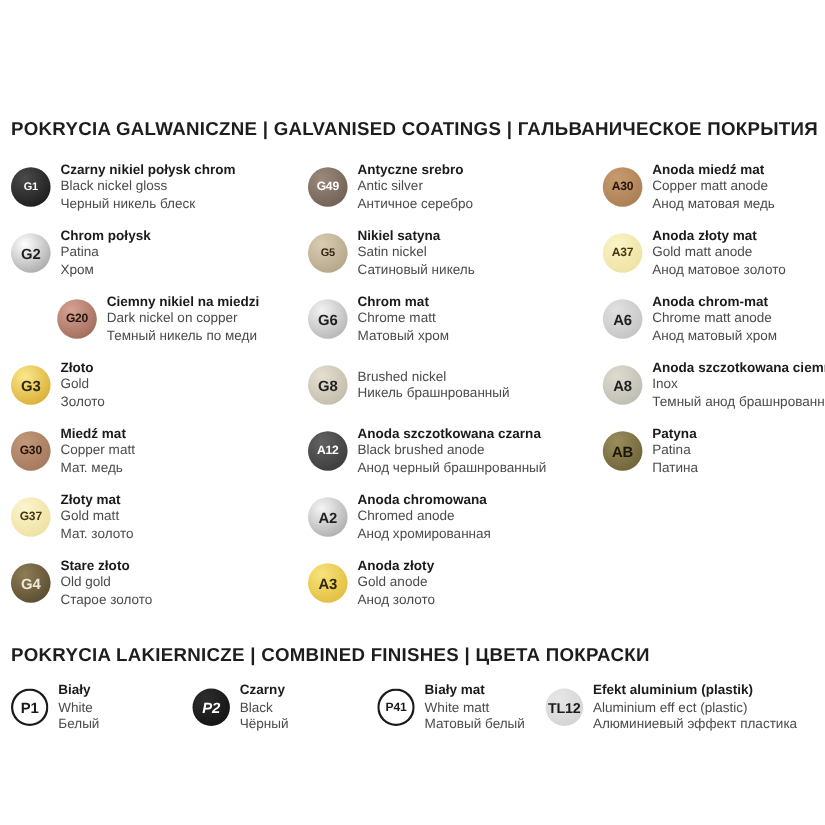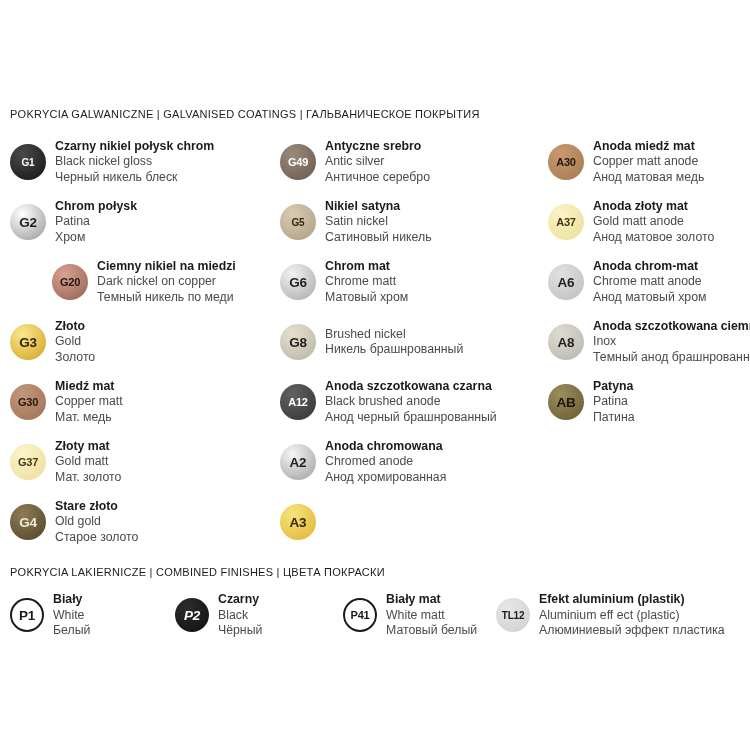--- a/index.html
+++ b/index.html
@@ -6,22 +6,22 @@
   html, body { background: #ffffff; }
   body {
     width: 750px; height: 750px;
     position: relative;
     font-family: "Liberation Sans", "DejaVu Sans", sans-serif;
     color: #1a1a1a;
     overflow: hidden;
   }
   .page { position: absolute; left: 10px; top: 108px; width: 732px; }
   .section-header {
-    font-size: 11px;
-    font-weight: 400;
+    font-size: 17px;
+    font-weight: 700;
     letter-spacing: 0.25px;
     color: #1d1d1d;
     text-transform: uppercase;
     white-space: nowrap;
   }
   .galvanic-grid {
     margin-top: 12px;
     display: grid;
     grid-template-columns: 270px 268px 194px;
     grid-template-rows: repeat(7, 60px);
@@ -39,21 +39,21 @@
     border-radius: 50%;
     display: flex;
     align-items: center;
     justify-content: center;
     font-weight: 700;
     letter-spacing: -0.2px;
   }
   .finish-text { line-height: 15.5px; }
   .finish-title { font-size: 12.3px; font-weight: 700; color: #1b1b1b; }
   .finish-line { font-size: 12.3px; font-weight: 400; color: #4b4b4b; }
-  .lacquer-section { margin-top: 14px; }
+  .lacquer-section { margin-top: 26px; }
   .lacquer-row {
     margin-top: 14px;
     display: grid;
     grid-template-columns: 165px 168px 153px auto;
   }
   .lacquer-row .swatch { width: 34px; height: 34px; }
 </style>
 </head>
 <body>
 
@@ -175,20 +175,25 @@
           <div class="swatch" style="background: radial-gradient(circle at 35% 28%, rgb(245, 245, 245) 0%, rgb(168, 168, 168) 88%); color: rgb(31, 31, 31); font-size: 13.5px;">A2</div>
           <div class="finish-text">
             <div class="finish-title">Anoda chromowana</div>
             <div class="finish-line">Chromed anode</div>
             <div class="finish-line">Анод хромированная</div>
           </div>
         </div>
 
         <div class="finish-item">
           <div class="swatch" style="background: radial-gradient(circle at 35% 28%, rgb(248, 228, 124) 0%, rgb(225, 185, 59) 88%); color: rgb(50, 39, 10); font-size: 13.5px;">A3</div>
+          <div class="finish-text">
+            <div class="finish-title">Anoda złoty</div>
+            <div class="finish-line">Gold anode</div>
+            <div class="finish-line">Анод золото</div>
+          </div>
         </div>
 
         <div class="finish-item">
           <div class="swatch" style="background: radial-gradient(circle at 35% 28%, rgb(200, 154, 110) 0%, rgb(168, 124, 84) 88%); color: rgb(38, 21, 12); font-size: 11px;">A30</div>
           <div class="finish-text">
             <div class="finish-title">Anoda miedź mat</div>
             <div class="finish-line">Copper matt anode</div>
             <div class="finish-line">Анод матовая медь</div>
           </div>
         </div>
@@ -257,21 +262,21 @@
         <div class="finish-item">
           <div class="swatch" style="background: radial-gradient(circle at 35% 28%, rgb(255, 255, 255) 0%, rgb(255, 255, 255) 88%); color: rgb(26, 26, 26); box-shadow: rgb(26, 26, 26) 0px 0px 0px 2px inset; font-size: 11px;">P41</div>
           <div class="finish-text">
             <div class="finish-title">Biały mat</div>
             <div class="finish-line">White matt</div>
             <div class="finish-line">Матовый белый</div>
           </div>
         </div>
 
         <div class="finish-item">
-          <div class="swatch" style="background: radial-gradient(circle at 35% 28%, rgb(231, 231, 231) 0%, rgb(210, 210, 210) 88%); color: rgb(26, 26, 26); font-size: 10px;">TL12</div>
+          <div class="swatch" style="background: radial-gradient(circle at 35% 28%, rgb(231, 231, 231) 0%, rgb(210, 210, 210) 88%); color: rgb(26, 26, 26); font-size: 13px;">TL12</div>
           <div class="finish-text">
             <div class="finish-title">Efekt aluminium (plastik)</div>
             <div class="finish-line">Aluminium eff ect (plastic)</div>
             <div class="finish-line">Алюминиевый эффект пластика</div>
           </div>
         </div>
       </div>
   </div>
 
 </div>

